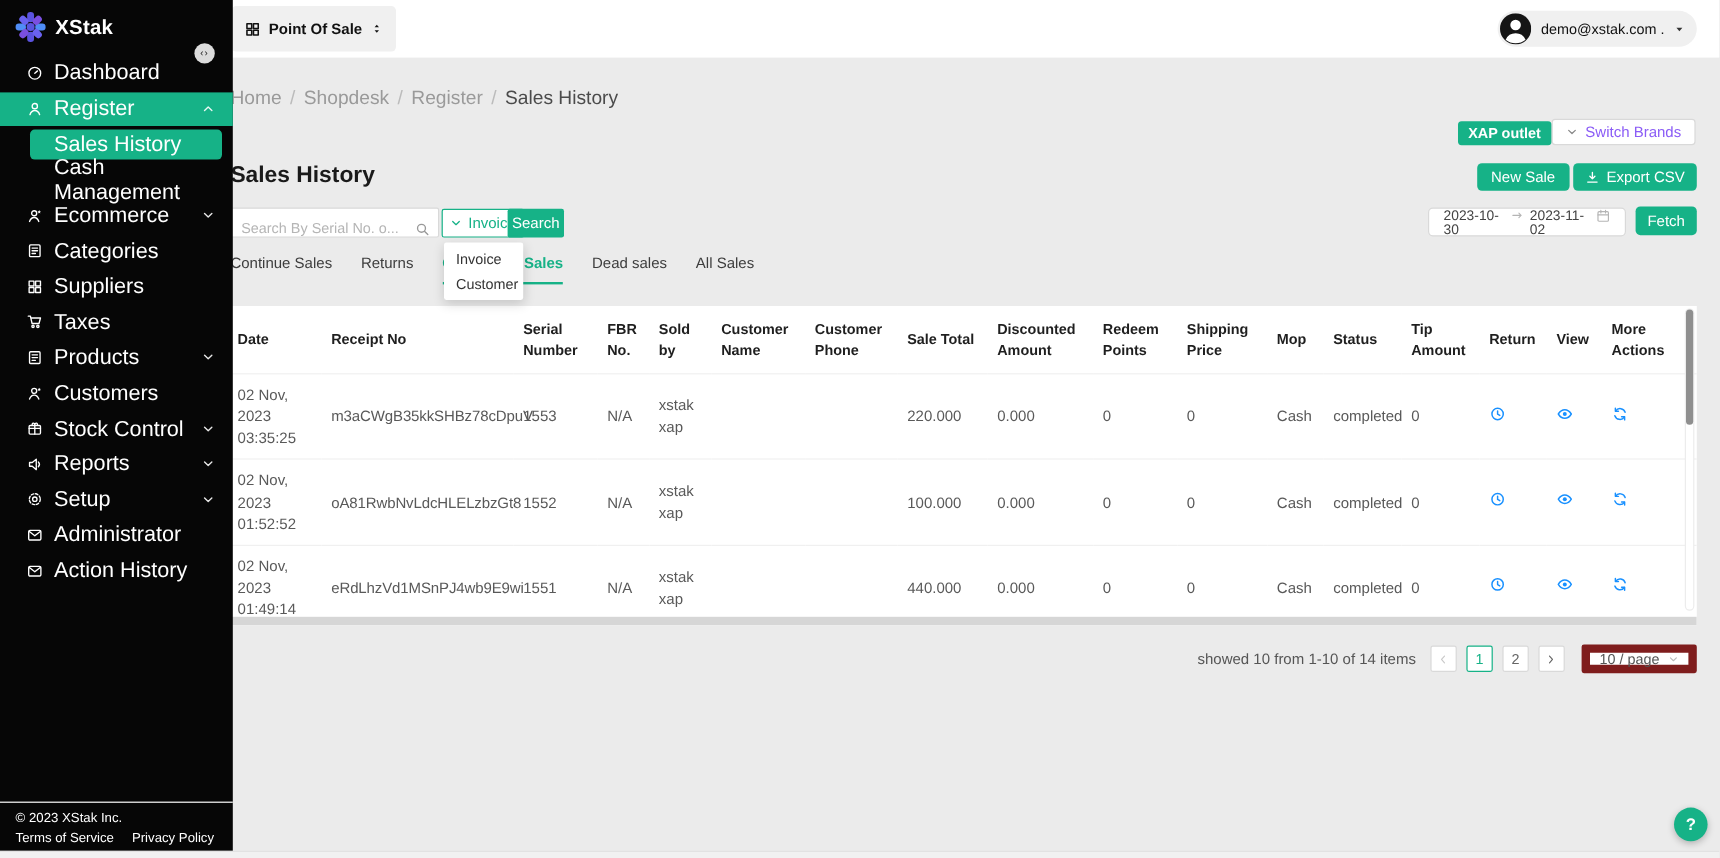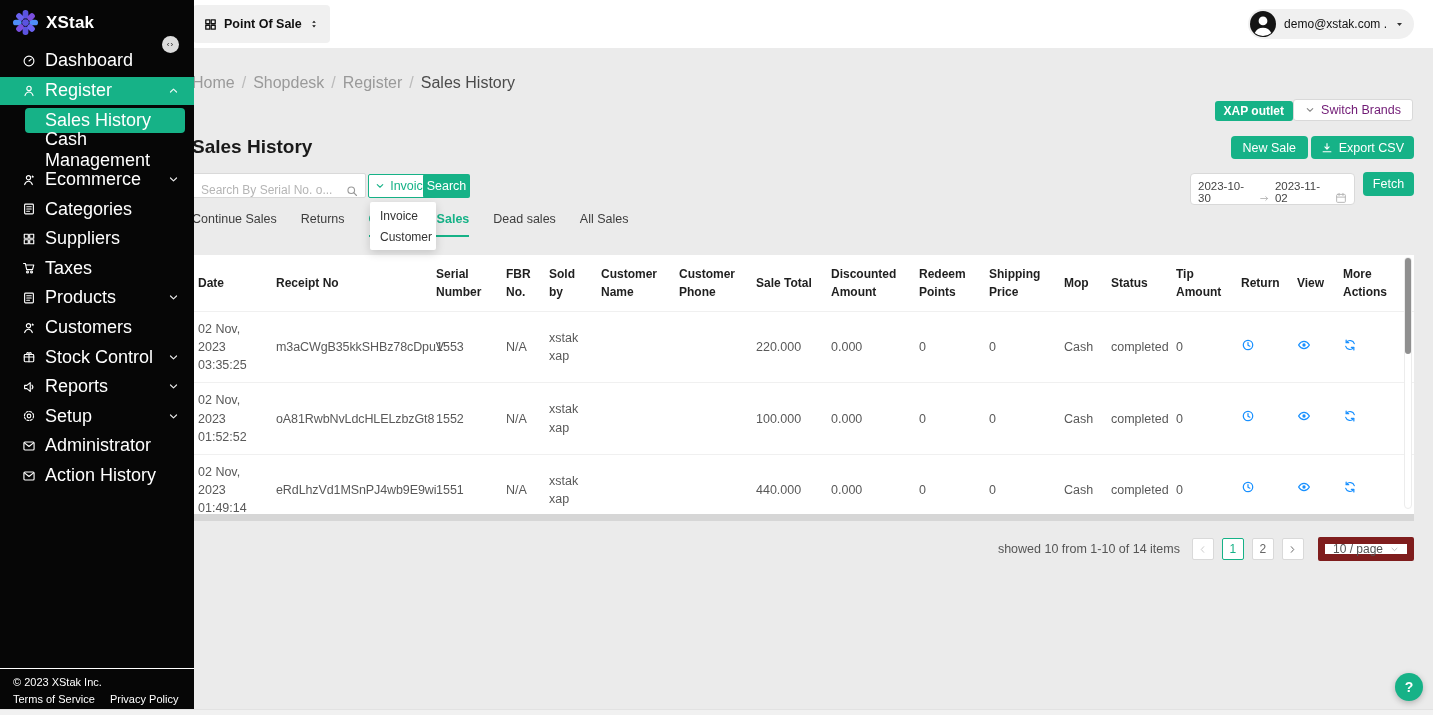--- a/index.html
+++ b/index.html
@@ -42,39 +42,39 @@
   .user-chip .ic.caret { width:9px; height:9px; color:#333; }
 
   
   .content { position:absolute; left:170px; top:48px; width:1263px; height:667px; background:#ebebeb; }
   .breadcrumb { position:absolute; left:22px; top:26px; font-size:16px; color:#9a9a9a; display:flex; gap:7px; }
   .breadcrumb .bc { cursor:pointer; }
   .breadcrumb .bc:last-child { color:#4b4b4b; }
   .breadcrumb .sep { color:#bbb; }
 
   .outlet-badge { position:absolute; right:140px; top:53px; background:var(--accent); color:#fff; font-size:12px; font-weight:600; padding:3px 9px; border-radius:3px; }
-  .switch-btn { position:absolute; right:20px; top:51px; background:#fff; border:1px solid #d9d9d9; border-radius:3px; height:22px; display:flex; align-items:center; gap:6px; padding:0 11px; font-size:12.5px; color:#701a75; cursor:pointer; }
+  .switch-btn { position:absolute; right:20px; top:51px; background:#fff; border:1px solid #d9d9d9; border-radius:3px; height:22px; display:flex; align-items:center; gap:6px; padding:0 11px; font-size:12.5px; color:#8b5cf6; cursor:pointer; }
   .switch-btn .ic { width:10px; height:10px; color:#888; }
 
   .page-title { position:absolute; left:22px; top:88px; font-size:19px; font-weight:700; color:#1a1a1a; }
   .btn-green { background:var(--accent); color:#fff; border:none; border-radius:4px; font-size:12.5px; display:flex; align-items:center; justify-content:center; gap:6px; cursor:pointer; font-family:inherit; }
   .new-sale-btn { position:absolute; right:125px; top:88px; height:23px; padding:0 12px; }
   .export-btn { position:absolute; right:19px; top:88px; height:23px; padding:0 10px; }
   .export-btn .ic { width:12px; height:12px; color:#fff; }
 
   .search-box { position:absolute; left:22px; top:125px; width:174px; height:25px; background:#fff; border:1px solid #d9d9d9; border-radius:2px; display:flex; align-items:flex-end; }
   .search-box input { flex:1; border:none; outline:none; font-size:12px; color:#333; padding:0 2px 0 8px; font-family:inherit; background:transparent; min-width:0; }
   .search-box input::placeholder { color:#b5b5b5; }
   .search-box .ic { width:12px; height:12px; color:#999; margin-right:7px; }
 
   .type-btn { position:absolute; left:198px; top:126px; width:69px; height:24px; background:#fff; border:1px solid var(--accent); border-radius:2px; color:var(--accent); font-size:12.5px; display:flex; align-items:center; justify-content:center; gap:5px; cursor:pointer; }
   .type-btn .ic { width:10px; height:10px; }
   .search-btn { position:absolute; left:253px; top:126px; width:47px; height:24px; border-radius:2px; }
 
-  .date-range { position:absolute; left:1020px; top:125px; width:165px; height:32px; background:#fff; border:1px solid #d9d9d9; border-radius:4px; display:flex; align-items:flex-end; gap:5px; padding:0 7px; font-size:11.5px; color:#444; cursor:pointer; }
+  .date-range { position:absolute; left:1020px; top:125px; width:165px; height:24px; background:#fff; border:1px solid #d9d9d9; border-radius:4px; display:flex; align-items:flex-start; gap:5px; padding:0 12px; font-size:11.5px; color:#444; cursor:pointer; }
   .date-range .ic.arr { width:11px; height:11px; color:#b5b5b5; }
   .date-range .ic.cal { width:12px; height:12px; color:#b5b5b5; margin-left:auto; }
 
   .fetch-btn { position:absolute; right:19px; top:124px; width:51px; height:24px; border-radius:4px; }
 
   .tabs { position:absolute; left:22px; top:164px; display:flex; gap:24px; }
   .tab { font-size:12.5px; color:#3d3d3d; padding-bottom:9px; cursor:pointer; border-bottom:2px solid transparent; white-space:nowrap; }
   .tab.active { color:var(--accent); font-weight:700; border-bottom-color:var(--accent); }
 
   .type-dropdown { position:absolute; left:200px; top:154px; width:66px; background:#fff; border-radius:2px; box-shadow:0 3px 10px rgba(0,0,0,.16); z-index:20; padding:3px 0; }

